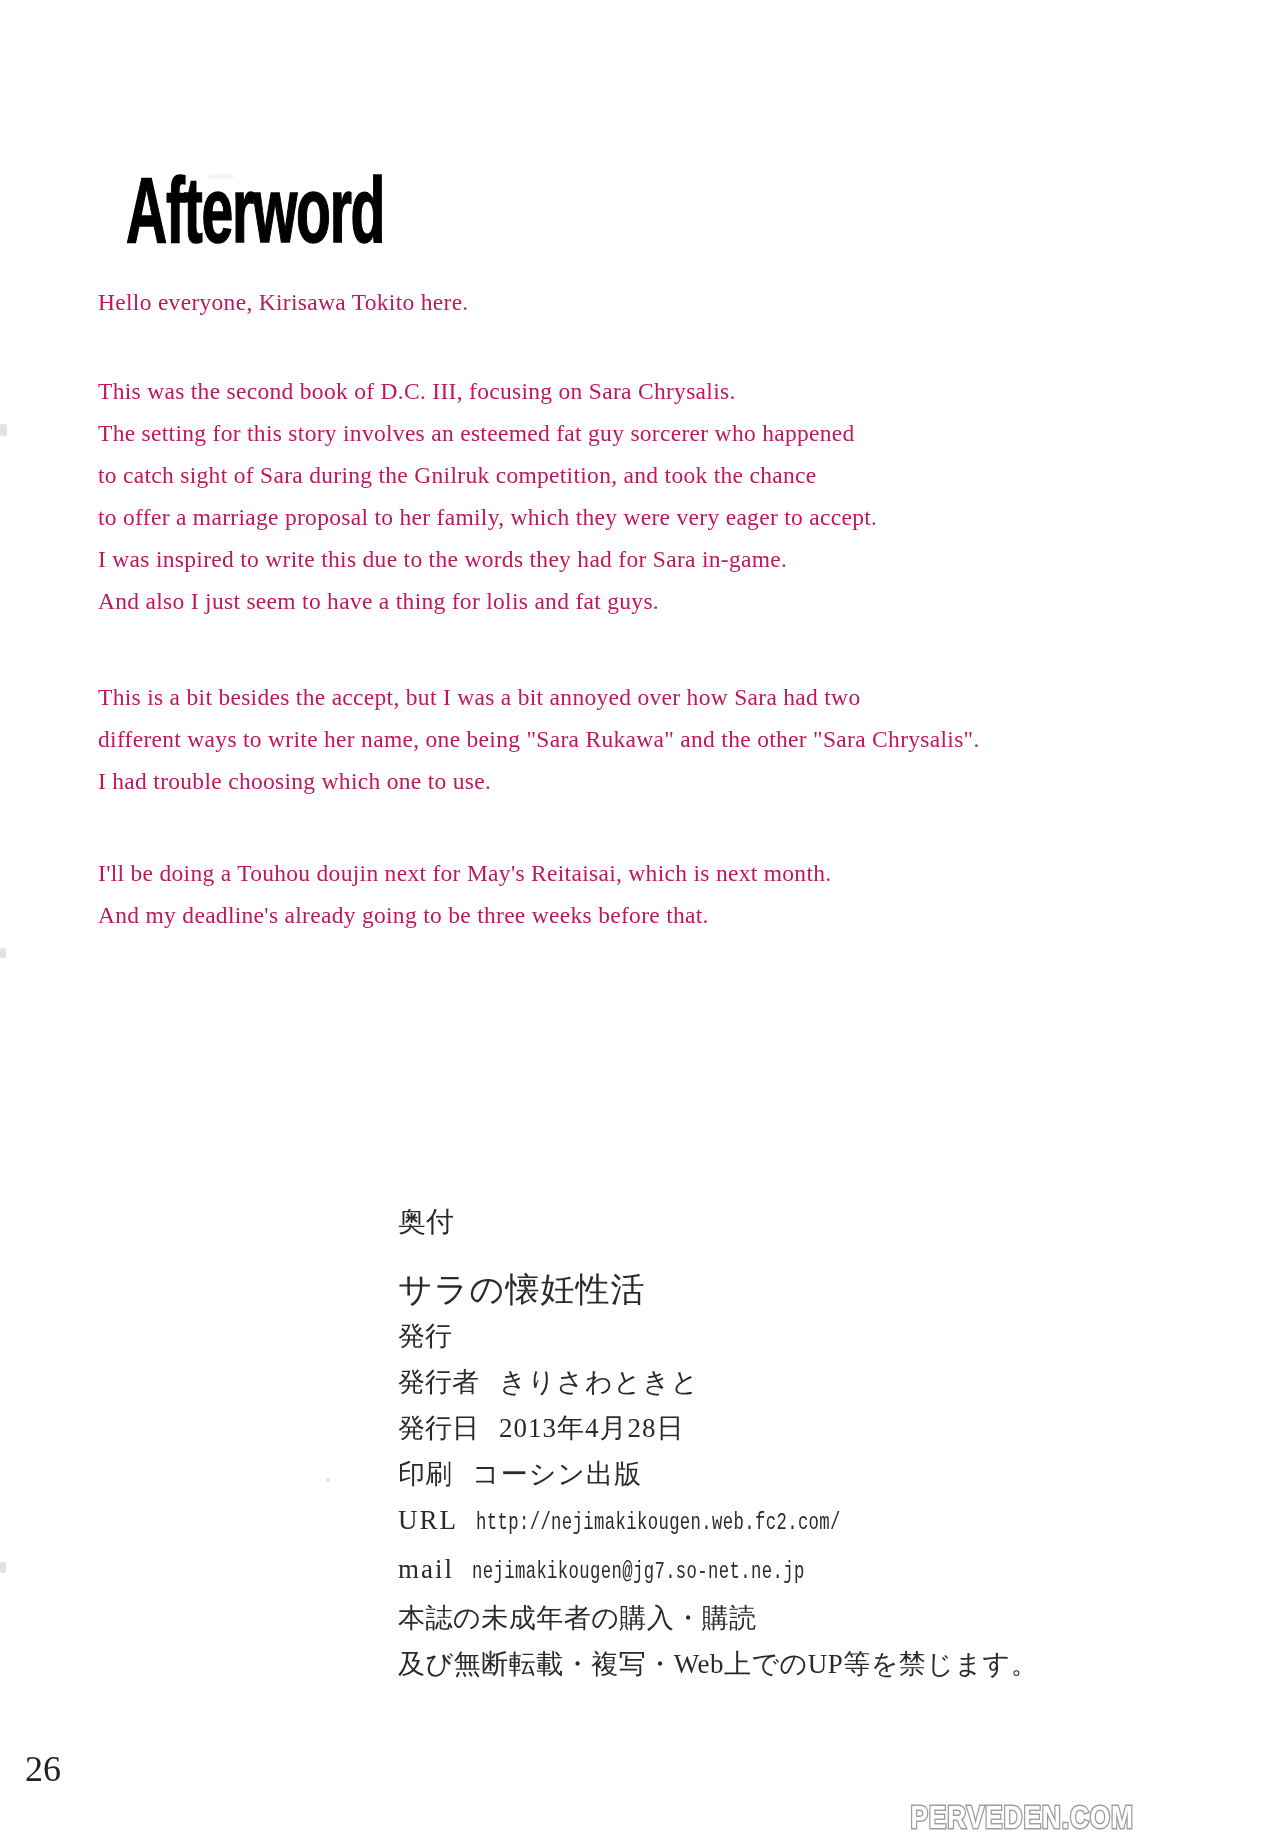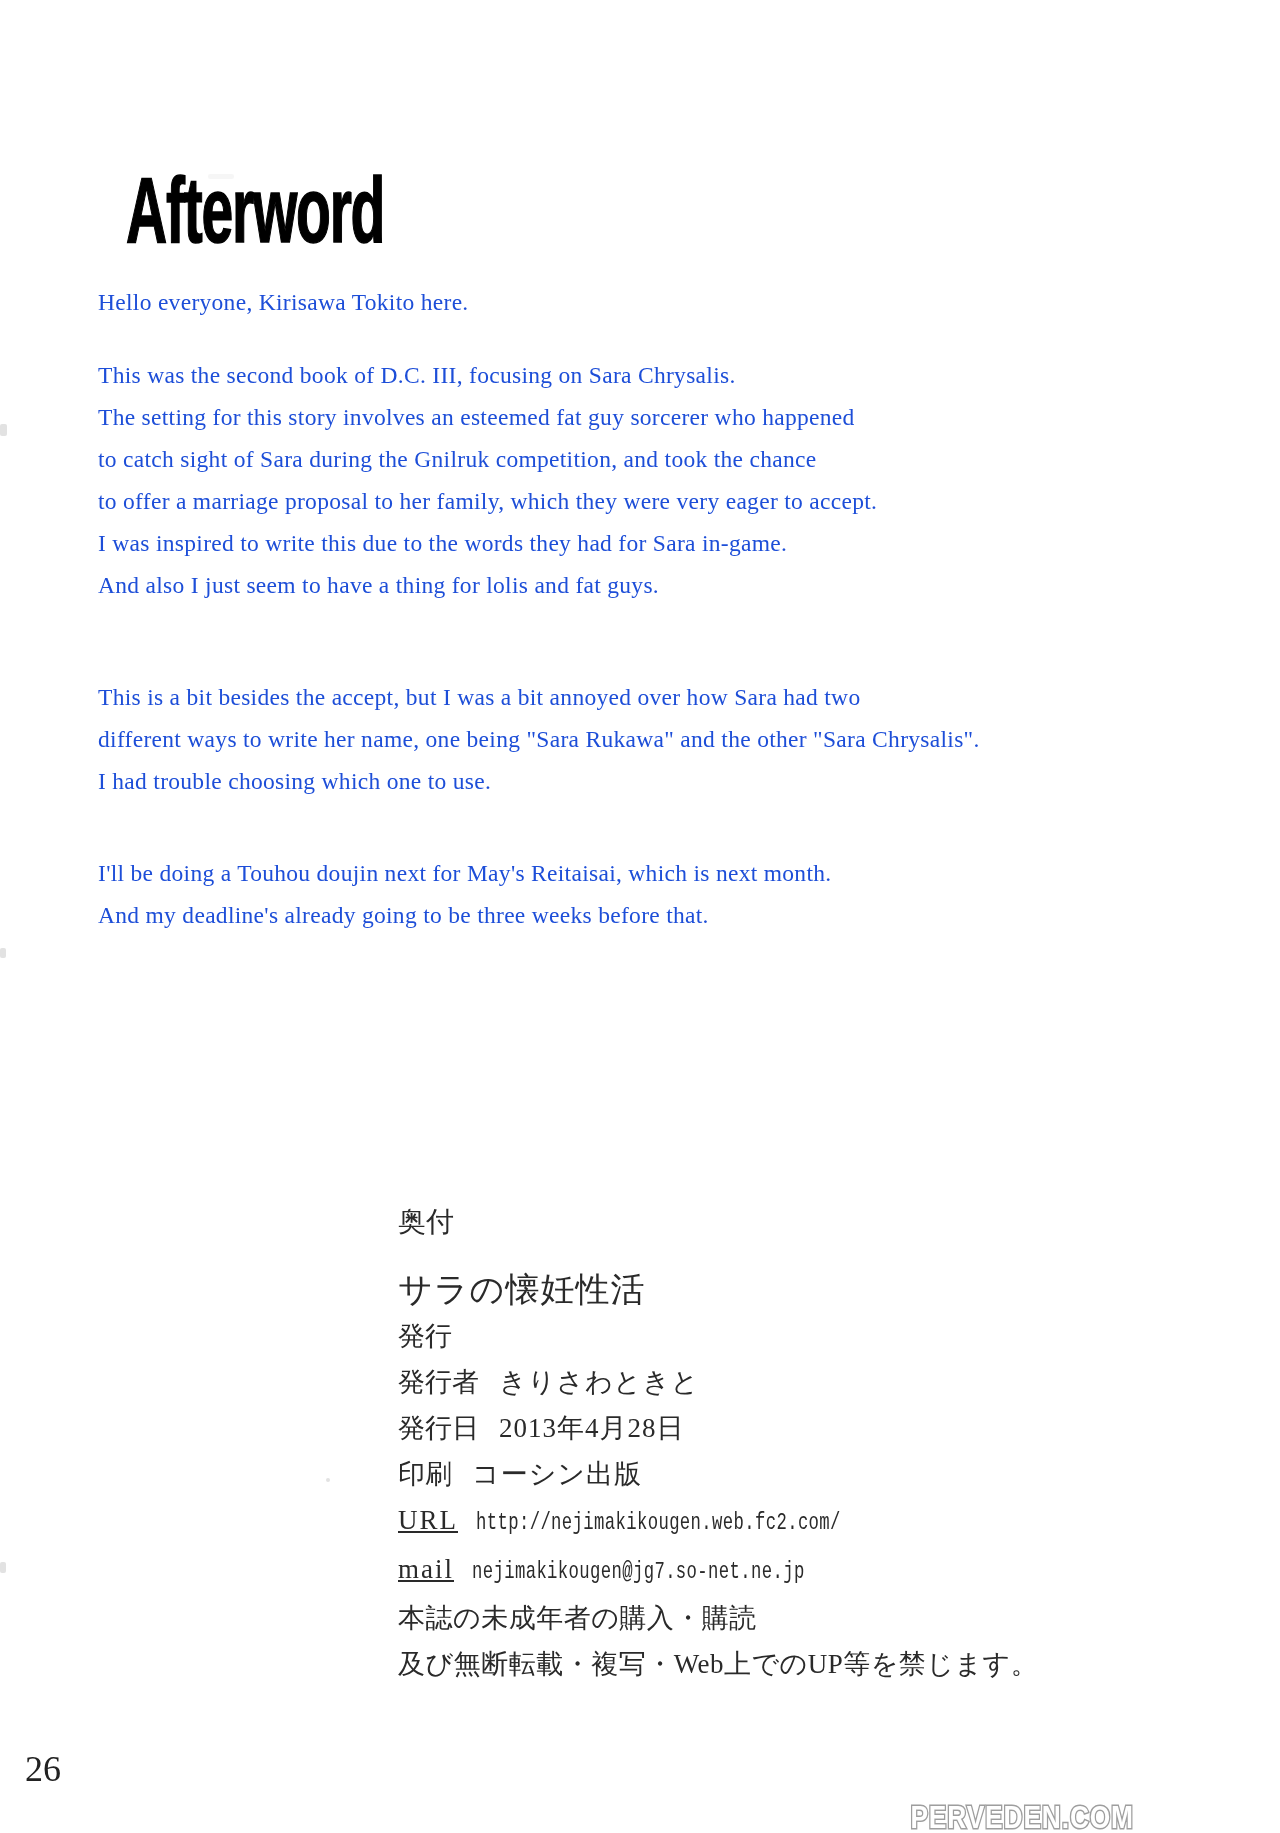--- a/index.html
+++ b/index.html
@@ -42,24 +42,24 @@
     top: 0;
     width: 1100px;
   }
   .para {
     position: absolute;
     margin: 0;
     font-size: 23.5px;
     line-height: 42px;
     letter-spacing: 0.3px;
     white-space: nowrap;
-    color: #1d4ed8;
+    color: #be185d;
   }
   .para:nth-child(1) { top: 281px; }
-  .para:nth-child(2) { top: 354px; }
+  .para:nth-child(2) { top: 370px; }
   .para:nth-child(3) { top: 676px; }
   .para:nth-child(4) { top: 852px; }
 
   
   .colophon {
     position: absolute;
     left: 398px;
     top: 1199px;
     color: #2a2a2a;
   }
@@ -82,21 +82,20 @@
   }
   .c-row .c-value { letter-spacing: 1px; }
   .c-contact {
     display: flex;
     align-items: baseline;
     gap: 12px;
     font-size: 27px;
     line-height: 46px;
   }
   .c-contact .c-label {
-    text-decoration: underline;
     letter-spacing: 2px;
     padding-right: 6px;
   }
   .c-contact .mono-value {
     display: inline-block;
     font-family: "Liberation Mono", "DejaVu Sans Mono", monospace;
     font-size: 24px;
     transform: scaleX(0.72);
     transform-origin: left center;
     white-space: nowrap;

